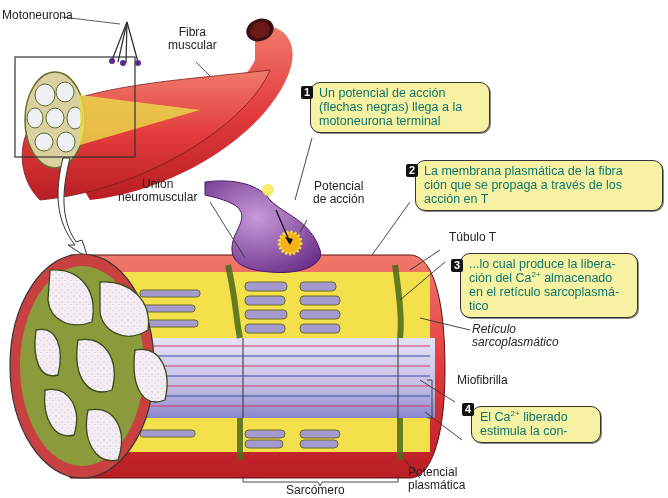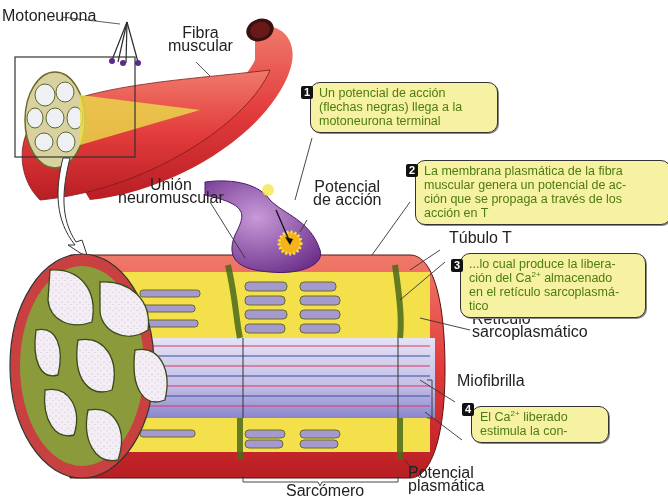--- a/index.html
+++ b/index.html
@@ -1,20 +1,20 @@
 <!DOCTYPE html>
 <html><head>
 <meta charset="utf-8">
 <style>
   html,body{margin:0;padding:0;background:#fff;}
   body{width:668px;height:498px;position:relative;overflow:hidden;font-family:"Liberation Sans",sans-serif;color:#1a1a1a;}
   svg.art{position:absolute;left:0;top:0;}
-  .lbl{position:absolute;font-size:16px;line-height:13px;color:#222;white-space:nowrap;}
+  .lbl{position:absolute;font-size:12px;line-height:13px;color:#222;white-space:nowrap;}
   .lbl.c{text-align:center;}
-  .callout{position:absolute;background:#f6f1a3;border:1.5px solid #333;border-radius:10px;font-size:12.5px;line-height:14px;padding:3px 8px 4px 8px;color:#4d7c0f;box-shadow:1px 1px 0 #888;}
+  .callout{position:absolute;background:#f6f1a3;border:1.5px solid #333;border-radius:10px;font-size:12.5px;line-height:14px;padding:3px 0 4px 8px;color:#0f766e;box-shadow:1px 1px 0 #888;}
   .num{position:absolute;width:12px;height:13px;background:#111;color:#fff;font-size:11px;font-weight:bold;line-height:13px;text-align:center;border-radius:2px;}
   sup{font-size:8px;line-height:0;}
 </style>
 </head>
 <body>
 
 <svg class="art" width="668" height="498" viewBox="0 0 668 498">
   <defs>
     <linearGradient id="redG" x1="0" y1="0" x2="0" y2="1">
       <stop offset="0" stop-color="#f07a6a"></stop>
@@ -154,41 +154,40 @@
 </div>
 <div class="lbl c" style="left:118px;top:178px;">
   <div>Unión</div>
   <div>neuromuscular</div>
 </div>
 <div class="lbl c" style="left:313px;top:180px;">
   <div>Potencial</div>
   <div>de acción</div>
 </div>
 <div class="lbl" style="left:449px;top:231px;">Túbulo T</div>
-<div class="lbl" style="left:472px;top:312px;">
+<div class="lbl" style="left:472px;top:323px;font-style:italic;">
   <div>Retículo</div>
   <div>sarcoplasmático</div>
 </div>
 <div class="lbl" style="left:457px;top:374px;">Miofibrilla</div>
 <div class="lbl" style="left:408px;top:466px;">
   <div>Potencial</div>
   <div>plasmática</div>
 </div>
 <div class="lbl" style="left:286px;top:484px;">Sarcómero</div>
 
 <div class="callout" style="left:310px;top:82px;width:170px;">
   <div>Un potencial de acción</div>
   <div>(flechas negras) llega a la</div>
   <div>motoneurona terminal</div>
 </div>
 <div class="num" style="left:301px;top:86px;">1</div>
 
 <div class="callout" style="left:415px;top:160px;width:238px;">
   <div>La membrana plasmática de la fibra</div>
-  <div>muscular genera un potencial de ac-</div>
   <div>ción que se propaga a través de los</div>
   <div>acción en T</div>
 </div>
 <div class="num" style="left:406px;top:164px;">2</div>
 
 <div class="callout" style="left:460px;top:253px;width:168px;">
   <div class="html">...lo cual produce la libera-</div>
   <div class="html">ción del Ca<sup>2+</sup> almacenado</div>
   <div class="html">en el retículo sarcoplasmá-</div>
   <div class="html">tico</div>

